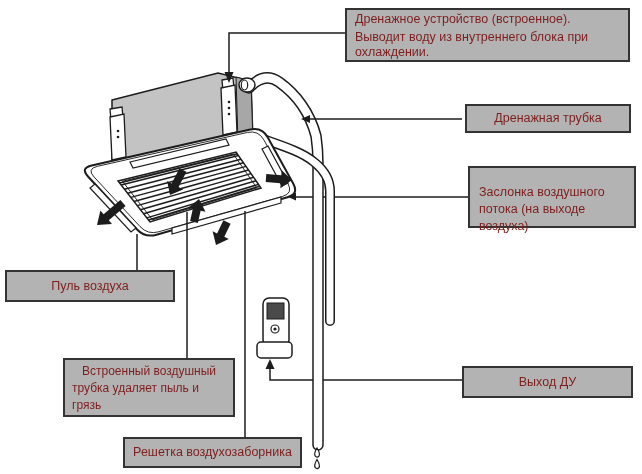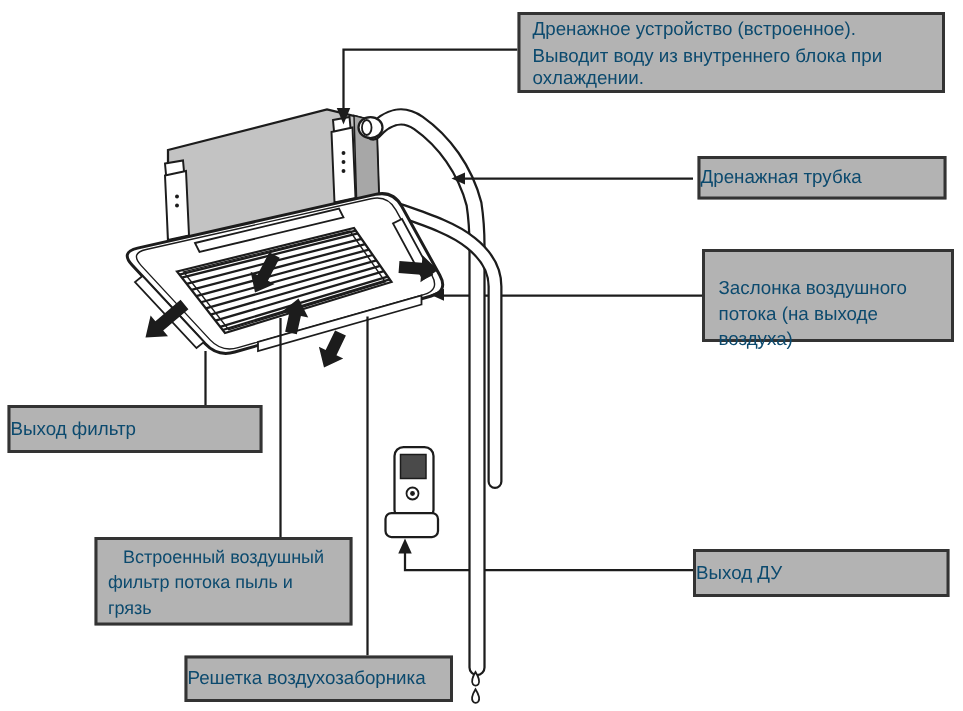--- a/index.html
+++ b/index.html
@@ -1,20 +1,20 @@
 <!DOCTYPE html>
 <html style="--box-fill: #b3b3b3; --box-border: #333333; --line: #1c1c1c; --unit-face: #c3c3c3; --unit-side: #a7a7a7;"><head>
 <meta charset="utf-8">
 <style>
   html,body{margin:0;padding:0;background:#fff}
   .stage{position:relative;width:642px;height:474px;background:#fff;font-family:"Liberation Sans",sans-serif;overflow:hidden}
   svg{position:absolute;left:0;top:0}
-  .box{position:absolute;background:var(--box-fill,#b3b3b3);border:2px solid var(--box-border,#333333);color:#0c4a6e;font-size:12.5px;line-height:17px;box-sizing:border-box}
+  .box{position:absolute;background:var(--box-fill,#b3b3b3);border:2px solid var(--box-border,#333333);color:#7f1d1d;font-size:12.5px;line-height:17px;box-sizing:border-box}
   .box p{margin:0}
-  .center{display:flex;align-items:center;text-align:center}
+  .center{display:flex;align-items:center;justify-content:center;text-align:center}
   .ln{stroke:var(--line,#1c1c1c);stroke-width:1.5;fill:none}
   .blk{fill:var(--line,#1c1c1c);stroke:none}
   .outl{stroke:var(--line,#1c1c1c);fill:#fff}
 </style>
 </head>
 <body>
 
 <div class="stage">
   <svg width="642" height="474" viewBox="0 0 642 474">
 
@@ -149,24 +149,24 @@
     <p>Дренажное устройство (встроенное).</p>
     <p style="margin-top:3px">Выводит воду из внутреннего блока при охлаждении.</p>
   </div>
   <div class="box center" style="left:465px;top:104px;width:166px;height:29px">
     <span>Дренажная трубка</span>
   </div>
   <div class="box" style="left:468px;top:166px;width:168px;height:62px;padding:16px 9px">
     <p>Заслонка воздушного потока (на выходе воздуха)</p>
   </div>
   <div class="box center" style="left:5px;top:270px;width:170px;height:32px">
-    <span>Выход фильтр</span>
+    <span>Пуль воздуха</span>
   </div>
   <div class="box" style="left:63px;top:358px;width:172px;height:59px;padding:3px 7px;font-size:12px">
-    <p style="text-indent:10px">Встроенный воздушный фильтр потока пыль и грязь</p>
+    <p style="text-indent:10px">Встроенный воздушный трубка удаляет пыль и грязь</p>
   </div>
   <div class="box center" style="left:123px;top:437px;width:179px;height:31px">
     <span>Решетка воздухозаборника</span>
   </div>
   <div class="box center" style="left:462px;top:366px;width:171px;height:32px">
     <span>Выход ДУ</span>
   </div>
 </div>
 
 </body></html>

